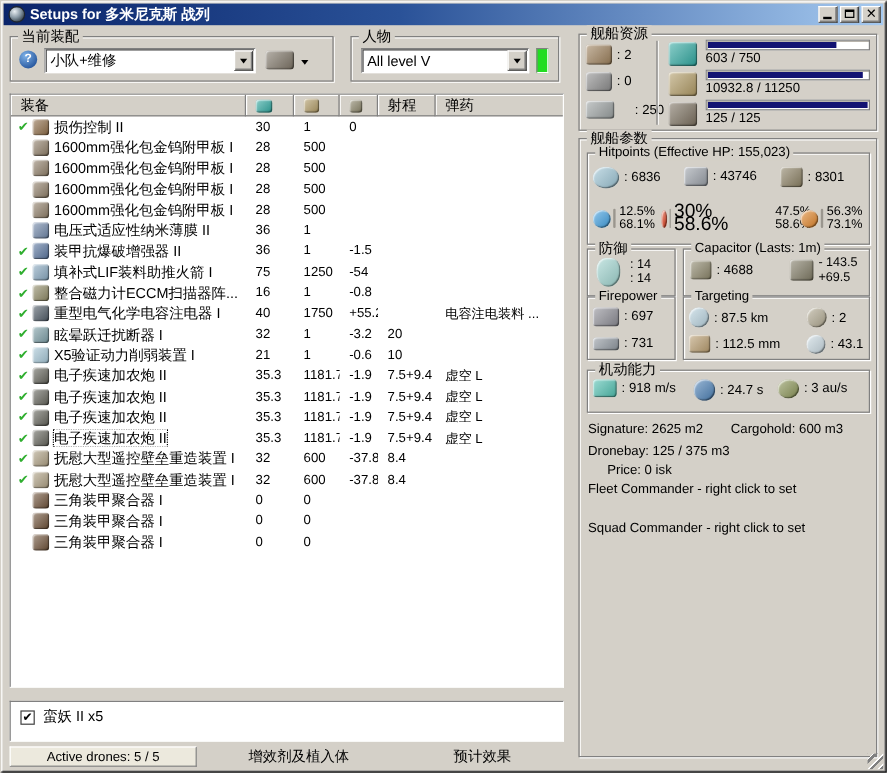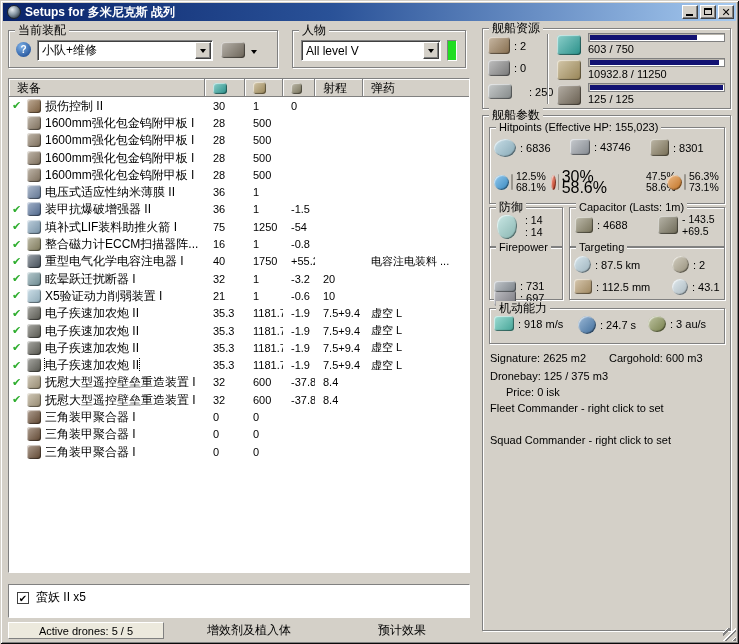--- a/index.html
+++ b/index.html
@@ -31,21 +31,21 @@
     border:1px solid;border-color:#fff #404040 #404040 #fff;box-shadow:inset -1px -1px 0 #808080;
     display:flex;align-items:center;justify-content:center;cursor:pointer;}
   .arr{width:0;height:0;border:3px solid transparent;border-top:4px solid #000;margin-top:4px;}
   .chip{border-radius:3px;box-shadow:inset 1px 1px 1px rgba(255,255,255,.6), inset -1px -1px 1px rgba(0,0,0,.45);}
   
   #module-table{position:absolute;left:8px;top:78px;width:462px;height:495px;background:#fff;
     border:1px solid;border-color:#808080 #fff #fff #808080;}
   .thead{display:flex;height:18px;background:#d4d0c8;}
   .th{border-right:1px solid #808080;border-bottom:1px solid #808080;box-shadow:inset 1px 1px 0 #fff;
     font-size:12px;padding:1px 0 0 8px;display:flex;align-items:center;}
-  .w-name{width:196px;}.w-cpu{width:40px;}.w-pg{width:38px;}.w-cap{width:32px;}.w-range{width:48px;}.w-ammo{flex:1;}
+  .w-name{width:196px;text-align:right;}.w-cpu{width:40px;}.w-pg{width:38px;}.w-cap{width:32px;}.w-range{width:48px;}.w-ammo{flex:1;}
   .row{display:flex;height:17.3px;align-items:center;cursor:default;}
   .cell{padding-left:8px;font-size:11px;white-space:nowrap;overflow:hidden;}
   .cell-name{display:flex;align-items:center;padding-left:0;font-size:12px;}
   .check{width:15px;padding-left:3px;color:#2fae2f;font-size:11px;font-weight:bold;flex:0 0 auto;}
   .mod-icon{width:14px;height:14px;margin:0 4px 0 3px;flex:0 0 auto;}
   .name-text{white-space:nowrap;overflow:hidden;line-height:14px;}
   .focused{outline:1px dotted #000;}
   
   #drone-box{position:absolute;left:8px;top:584px;width:462px;height:34px;background:#fff;
     border:1px solid;border-color:#808080 #fff #fff #808080;}
@@ -508,21 +508,21 @@
         <span class="chip" style="width: 18px; height: 16px; background: linear-gradient(135deg, rgba(255, 255, 255, 0.45), rgba(0, 0, 0, 0.15)), rgb(138, 132, 104);"></span>
         <span class="pv">: 4688</span>
       </div>
       <span class="chip" style="position: absolute; left: 88px; top: 8px; width: 20px; height: 18px; background: linear-gradient(135deg, rgba(255, 255, 255, 0.45), rgba(0, 0, 0, 0.15)), rgb(127, 122, 100);"></span>
       <div class="stack" style="left:112px;top:6px;">- 143.5</div>
       <div class="stack" style="left:112px;top:18px;">+69.5</div>
     </div>
 
     <div class="group" style="left:6px;top:131px;width:74px;height:53px;">
       <div class="legend" style="font-size:11px;">Firepower</div>
-      <div class="pair" style="left:4px;top:8px;margin-top:34px;">
+      <div class="pair" style="left:4px;top:8px;">
         <span class="chip" style="width: 22px; height: 16px; background: linear-gradient(135deg, rgba(255, 255, 255, 0.45), rgba(0, 0, 0, 0.15)), rgb(140, 140, 148);"></span>
         <span class="pv">: 697</span>
       </div>
       <div class="pair" style="left:4px;top:32px;">
         <span class="chip" style="width: 22px; height: 11px; background: linear-gradient(135deg, rgba(255, 255, 255, 0.45), rgba(0, 0, 0, 0.15)), rgb(144, 152, 160);"></span>
         <span class="pv">: 731</span>
       </div>
     </div>
 
     <div class="group" style="left:86px;top:131px;width:156px;height:53px;">

